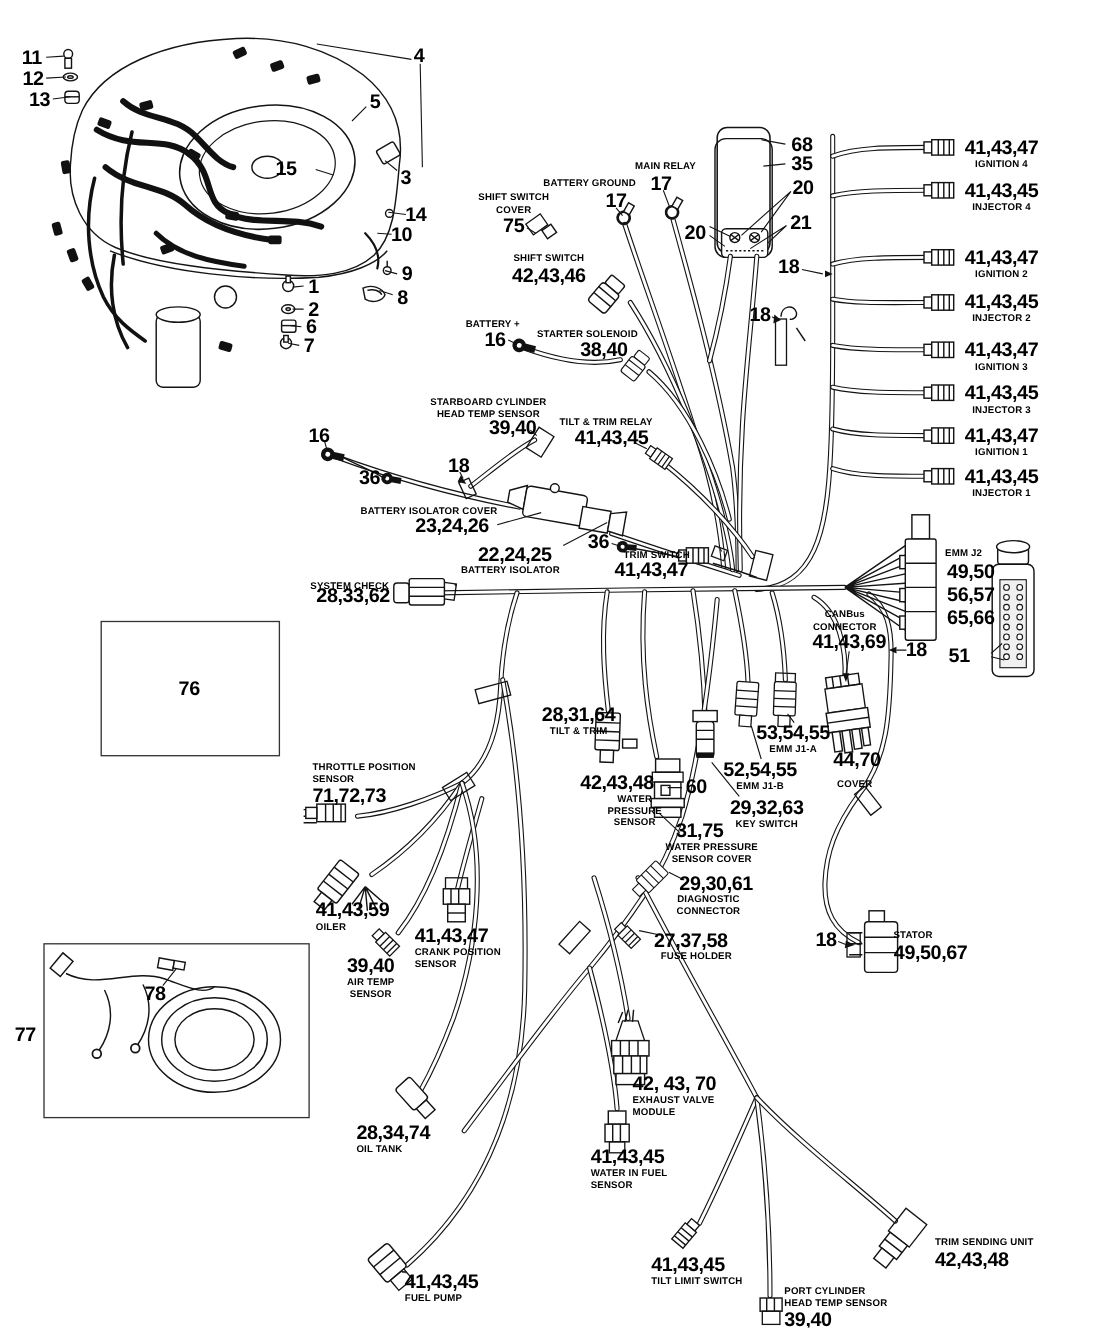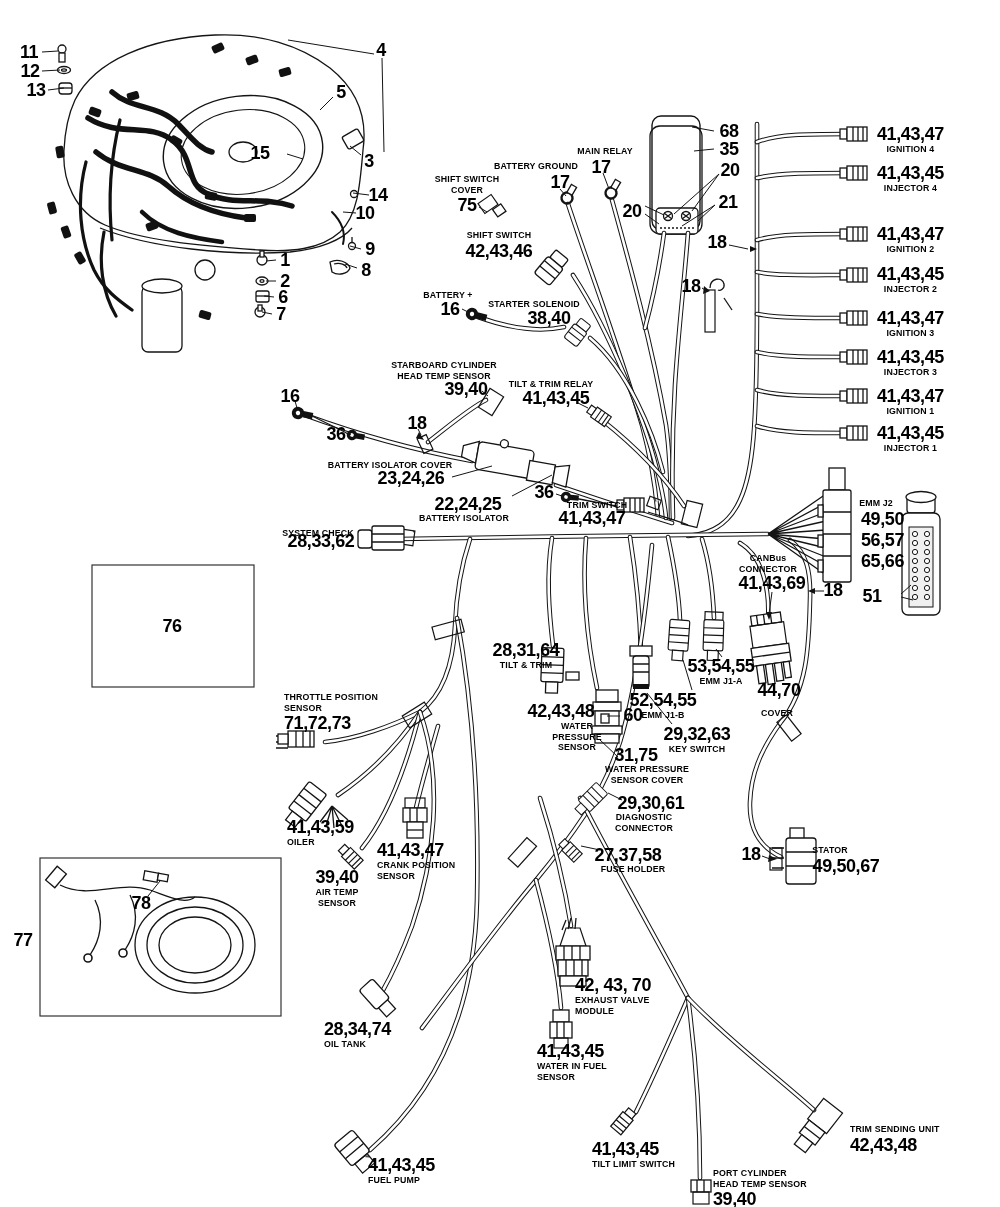--- a/index.html
+++ b/index.html
@@ -528,21 +528,21 @@
 <div class="L c s" style="left:768px;top:564px">CANBus
 CONNECTOR</div>
 <div class="L c n" style="left:772px;top:583px">41,43,69</div>
 <div class="L c n" style="left:833px;top:590px">18</div>
 <div class="L c" style="left:721px;top:671px">
       <div class="n">53,54,55</div>
       <div class="s">EMM J1-A</div>
     </div>
 <div class="L c n" style="left:779px;top:690px">44,70</div>
 <div class="L c s" style="left:777px;top:713px">COVER</div>
-<div class="L c" style="left:663px;top:705px">
+<div class="L c" style="left:691px;top:705px">
       <div class="n">52,54,55</div>
       <div class="s">EMM J1-B</div>
     </div>
 <div class="L c" style="left:697px;top:739px">
       <div class="n">29,32,63</div>
       <div class="s">KEY SWITCH</div>
     </div>
 <div class="L c" style="left:526px;top:655px">
       <div class="n">28,31,64</div>
       <div class="s">TILT &amp; TRIM</div>

